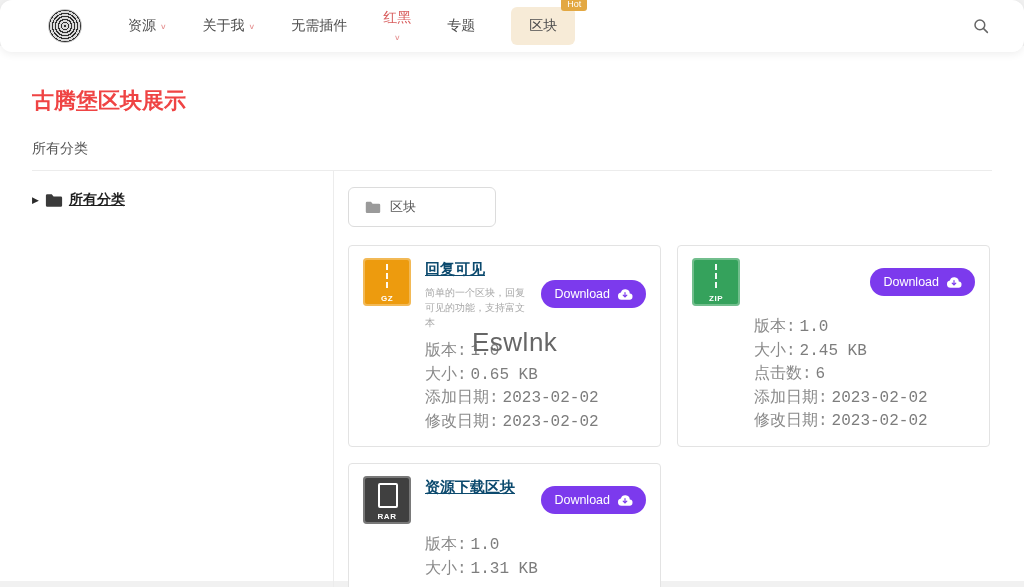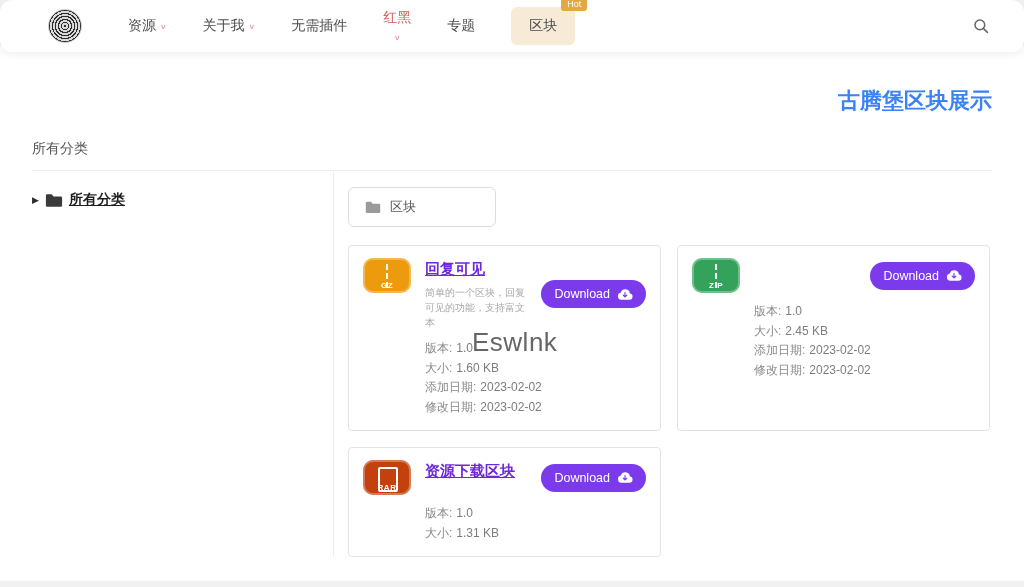--- a/index.html
+++ b/index.html
@@ -21,58 +21,58 @@
   .nav-item.active { background:#f7ebd7; border-radius:6px; padding:10px 18px; }
   .hot-badge { position:absolute; top:-9px; right:-12px; background:#e3a842; color:#fff;
     font-size:9px; padding:2px 6px; border-radius:3px; line-height:1; }
   .search-btn { margin-left:auto; width:30px; height:30px; display:flex;
     align-items:center; justify-content:center; cursor:pointer; }
 
   
   .main-wrap { background:#fff; height:535px; display:flex; flex-direction:column;
     position:relative; margin-top:-6px; padding-top:6px; }
   main { flex:1; padding:22px 32px 0 32px; }
-  h1.page-title { font-size:22px; font-weight:700; color:#3b82f6; margin:12px 0 24px;text-align:right; }
+  h1.page-title { font-size:22px; font-weight:700; color:#ef4444; margin:12px 0 24px; }
   .subtitle { font-size:14px; color:#555; margin-bottom:12px; }
   .top-divider { border-bottom:1px solid #ececec; }
 
   .layout { display:flex; }
   .tree { width:302px; border-right:1px solid #ececec; min-height:356px; padding-top:18px; }
   .tree-item { display:inline-flex; align-items:center; gap:6px; cursor:pointer; }
   .tree-caret { font-size:9px; color:#2b2b2b; }
   .folder-svg { display:inline-flex; }
   .tree-label { font-size:14px; font-weight:700; color:#1f1f1f; text-decoration:underline; }
 
   .content { flex:1; padding:16px 0 0 14px; position:relative; }
   .cat-chip { display:inline-flex; align-items:center; gap:9px; border:1px solid #dcdcdc;
     border-radius:6px; padding:10px 16px; min-width:148px; color:#555; font-size:13px;
     cursor:pointer; margin-bottom:18px; background:#fff; }
 
   .cards { display:grid; grid-template-columns:1fr 1fr; gap:16px; padding-right:2px; }
   .card { border:1px solid #e3e3e3; border-radius:4px; padding:12px 14px; background:#fff; }
   .card-top { display:flex; gap:14px; align-items:flex-start; }
-  .file-icon { width:48px; height:35px; border-radius:10px; position:relative; flex-shrink:0;
+  .file-icon { width:48px; height:48px; border-radius:4px; position:relative; flex-shrink:0;
     box-shadow:inset 0 0 0 2px rgba(255,255,255,.30); }
   .file-icon.gz  { background:#ed9b0e; }
   .file-icon.zip { background:#35a25c; }
-  .file-icon.rar { background:#c2410c; }
+  .file-icon.rar { background:#404040; }
   .file-icon.gz::before, .file-icon.zip::before { content:""; position:absolute; left:50%;
     top:6px; height:24px; border-left:2px dashed rgba(255,255,255,.95); transform:translateX(-1px); }
   .file-icon.rar::before { content:""; position:absolute; left:15px; top:7px; width:16px;
     height:21px; border:2px solid #fff; border-radius:2px; }
   .ext { position:absolute; bottom:3px; left:50%; transform:translateX(-50%);
     font-size:8px; font-weight:700; color:#fff; letter-spacing:.5px; }
   .card-mid { flex:1; min-width:0; }
-  .card-title { font-size:15px; font-weight:700; color:#6d28d9; text-decoration:underline;
+  .card-title { font-size:15px; font-weight:700; color:#0c4a6e; text-decoration:underline;
     margin:2px 0 6px; cursor:pointer; }
   .card-desc { font-size:10px; color:#a8a8a8; line-height:1.5; max-width:152px; }
   .dl-btn { margin-left:auto; align-self:center; background:#7c3aed; color:#fff; border:none;
     border-radius:16px; padding:7px 13px; font-size:12.5px; display:inline-flex;
     align-items:center; gap:7px; cursor:pointer; font-family:inherit; }
-  .meta { list-style:none; margin:10px 0 0 62px; font-size:12px; color:#8a8a8a; }
+  .meta { list-style:none; margin:10px 0 0 62px; font-size:16px; color:#8a8a8a;font-family:Liberation Mono, monospace; }
   .meta li { margin-bottom:2.5px; }
   .m-value { margin-left:4px; color:#7d7d7d; }
 
   .watermark { position:absolute; left:472px; top:281px; font-size:26px; color:#666;
     letter-spacing:.5px; z-index:5; }
 </style>
 </head>
 <body>
 
 <header class="topbar">
@@ -152,21 +152,21 @@
             <button class="dl-btn">
               <span>Download</span>
               <svg width="16" height="13" viewBox="0 0 24 20">
                     <path fill="#fff" d="M19.4 8.6A7 7 0 0 0 5.7 7.1 5.5 5.5 0 0 0 6.5 18h11.8a4.6 4.6 0 0 0 1.1-9.4z"></path>
                     <path d="M12 7v6.2M9.2 11l2.8 2.8 2.8-2.8" stroke="#7c3aed" stroke-width="1.8" fill="none" stroke-linecap="round"></path>
                   </svg>
             </button>
           </div>
           <ul class="meta">
             <li><span class="m-label">版本:</span><span class="m-value">1.0</span></li>
-            <li><span class="m-label">大小:</span><span class="m-value">1.60 KB</span></li>
+            <li><span class="m-label">大小:</span><span class="m-value">0.65 KB</span></li>
             <li><span class="m-label">添加日期:</span><span class="m-value">2023-02-02</span></li>
             <li><span class="m-label">修改日期:</span><span class="m-value">2023-02-02</span></li>
           </ul>
         </article>
 
         <article class="card">
           <div class="card-top">
             <div class="file-icon zip">
               <span class="ext">ZIP</span>
             </div>
@@ -174,20 +174,21 @@
               <span>Download</span>
               <svg width="16" height="13" viewBox="0 0 24 20">
                     <path fill="#fff" d="M19.4 8.6A7 7 0 0 0 5.7 7.1 5.5 5.5 0 0 0 6.5 18h11.8a4.6 4.6 0 0 0 1.1-9.4z"></path>
                     <path d="M12 7v6.2M9.2 11l2.8 2.8 2.8-2.8" stroke="#7c3aed" stroke-width="1.8" fill="none" stroke-linecap="round"></path>
                   </svg>
             </button>
           </div>
           <ul class="meta">
             <li><span class="m-label">版本:</span><span class="m-value">1.0</span></li>
             <li><span class="m-label">大小:</span><span class="m-value">2.45 KB</span></li>
+            <li><span class="m-label">点击数:</span><span class="m-value">6</span></li>
             <li><span class="m-label">添加日期:</span><span class="m-value">2023-02-02</span></li>
             <li><span class="m-label">修改日期:</span><span class="m-value">2023-02-02</span></li>
           </ul>
         </article>
 
         <article class="card">
           <div class="card-top">
             <div class="file-icon rar">
               <span class="ext">RAR</span>
             </div>

